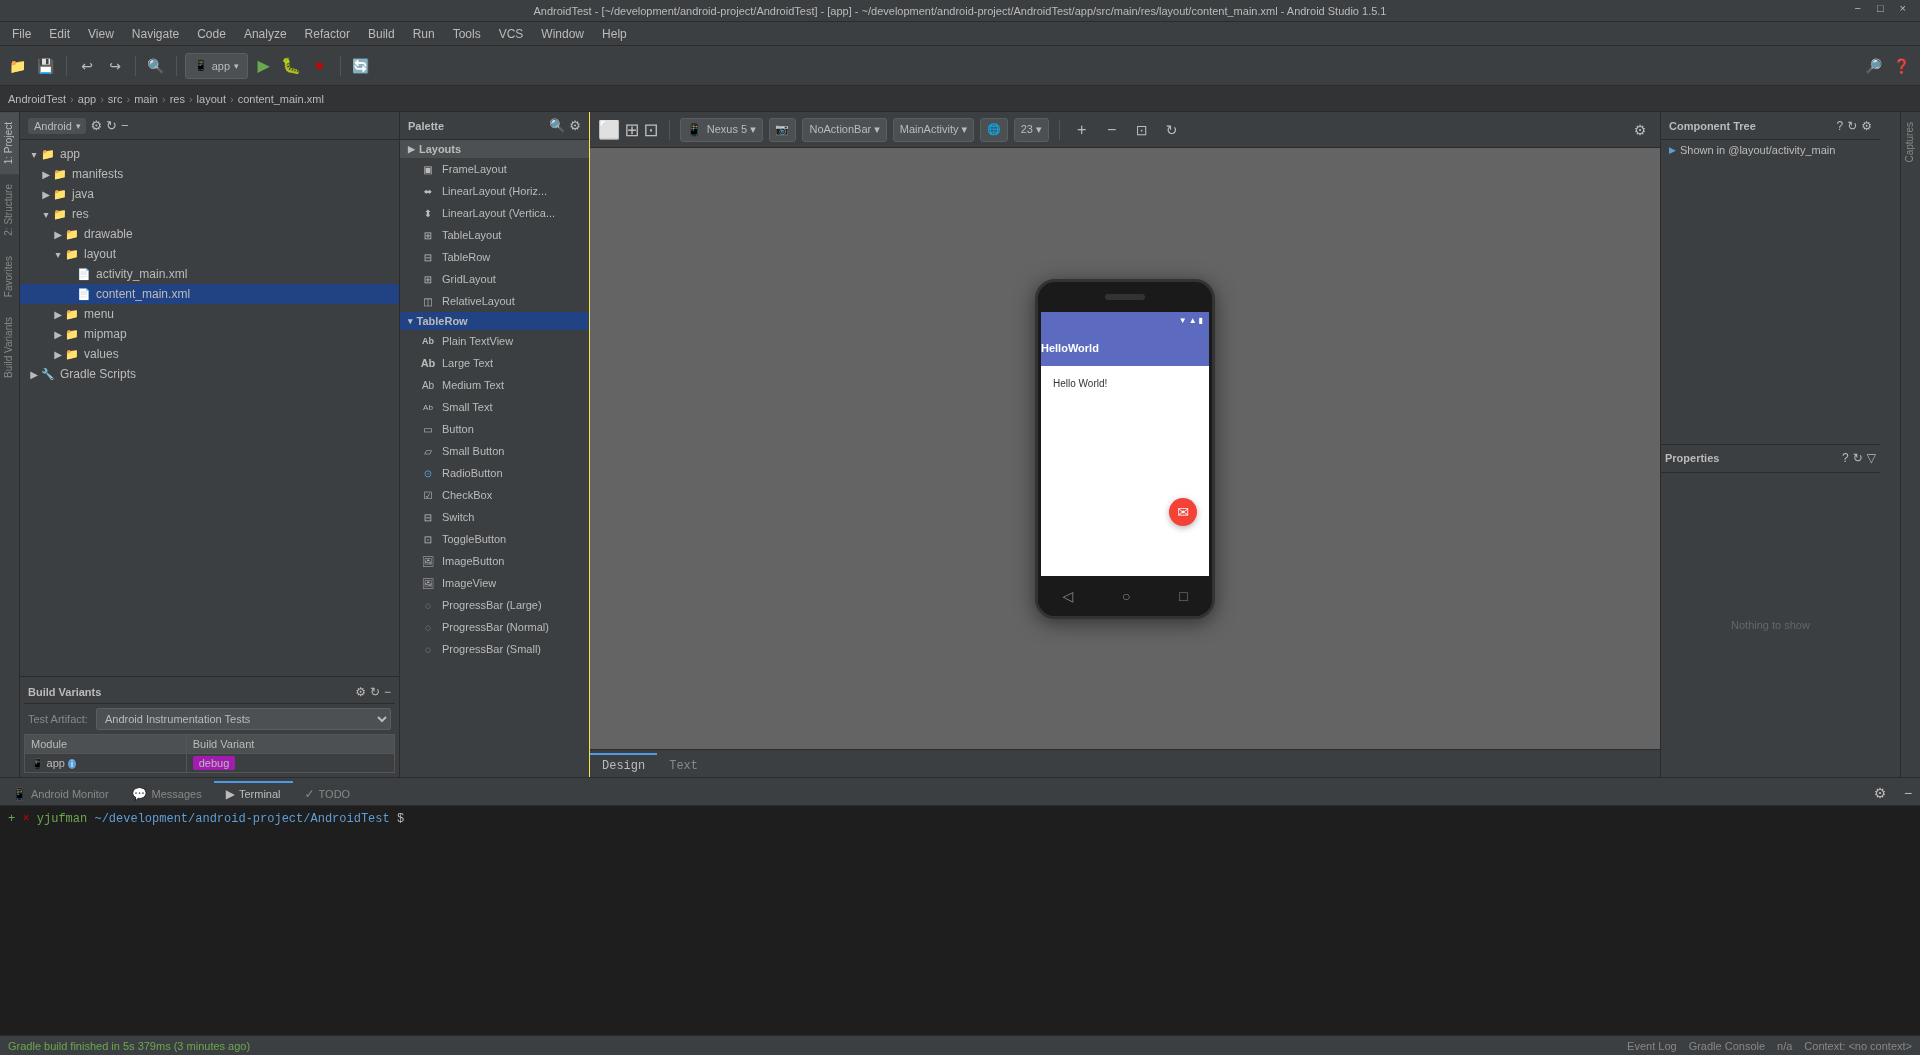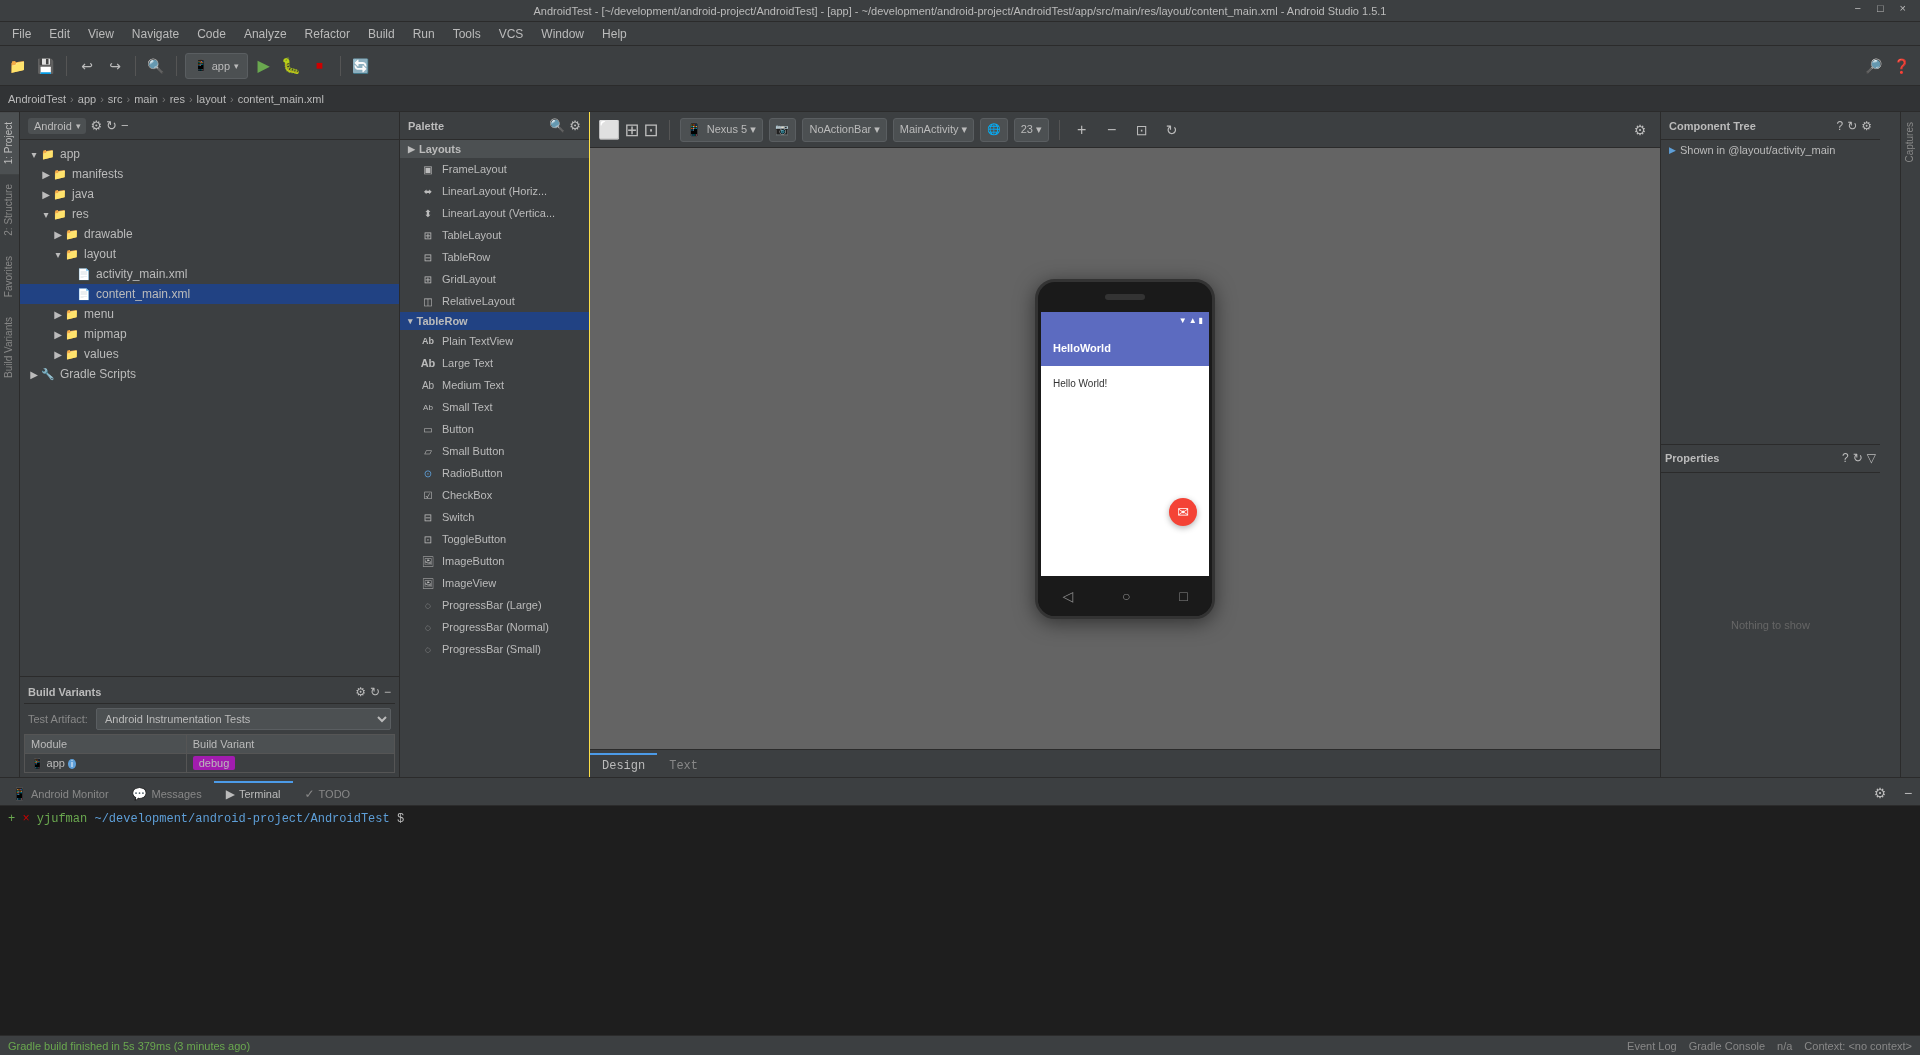--- a/index.html
+++ b/index.html
@@ -83,21 +83,21 @@
     .design-tab.active { color: #bbbbbb; border-top-color: #4c9be8; background: #3c3f41; }
 
     
     #phone-mockup { width: 180px; height: 340px; background: #1a1a1a; border-radius: 20px; border: 3px solid #333; position: relative; overflow: hidden; box-shadow: 0 4px 20px rgba(0,0,0,0.5); }
     #phone-speaker { width: 40px; height: 6px; background: #333; border-radius: 3px; position: absolute; top: 12px; left: 50%; transform: translateX(-50%); }
     #phone-screen { position: absolute; top: 30px; left: 3px; right: 3px; bottom: 40px; background: white; }
     #phone-nav-bar { position: absolute; bottom: 0; left: 0; right: 0; height: 40px; background: #1a1a1a; display: flex; align-items: center; justify-content: space-around; }
     .phone-nav-btn { color: #888; font-size: 14px; }
     #phone-status-bar { height: 18px; background: #5c6bc0; display: flex; align-items: center; justify-content: flex-end; padding: 0 6px; }
     .status-icons { font-size: 8px; color: white; display: flex; gap: 2px; }
-    #phone-action-bar { height: 36px; background: #5c6bc0; display: flex; align-items: center; padding: 0 12px; }
+    #phone-action-bar { height: 36px; background: #5c6bc0; display: flex; align-items: center; padding: 0 0; }
     .action-bar-title { font-size: 11px; color: white; font-weight: bold; }
     #phone-content { padding: 12px; font-size: 10px; color: #333; }
     #phone-fab { width: 28px; height: 28px; background: #f44336; border-radius: 50%; position: absolute; bottom: 50px; right: 12px; display: flex; align-items: center; justify-content: center; color: white; font-size: 14px; box-shadow: 0 2px 6px rgba(0,0,0,0.3); }
 
     
     #component-tree { width: 220px; background: #3c3f41; border-left: 1px solid #2b2b2b; display: flex; flex-direction: column; }
     #component-tree-header { height: 28px; display: flex; align-items: center; justify-content: space-between; padding: 0 8px; border-bottom: 1px solid #2b2b2b; }
     .component-tree-title { font-size: 11px; font-weight: bold; color: #bbbbbb; }
     #component-tree-shown { padding: 4px 8px; font-size: 11px; color: #bbbbbb; display: flex; align-items: center; gap: 4px; }
     .component-tree-arrow { font-size: 9px; color: #5e9fd8; }

